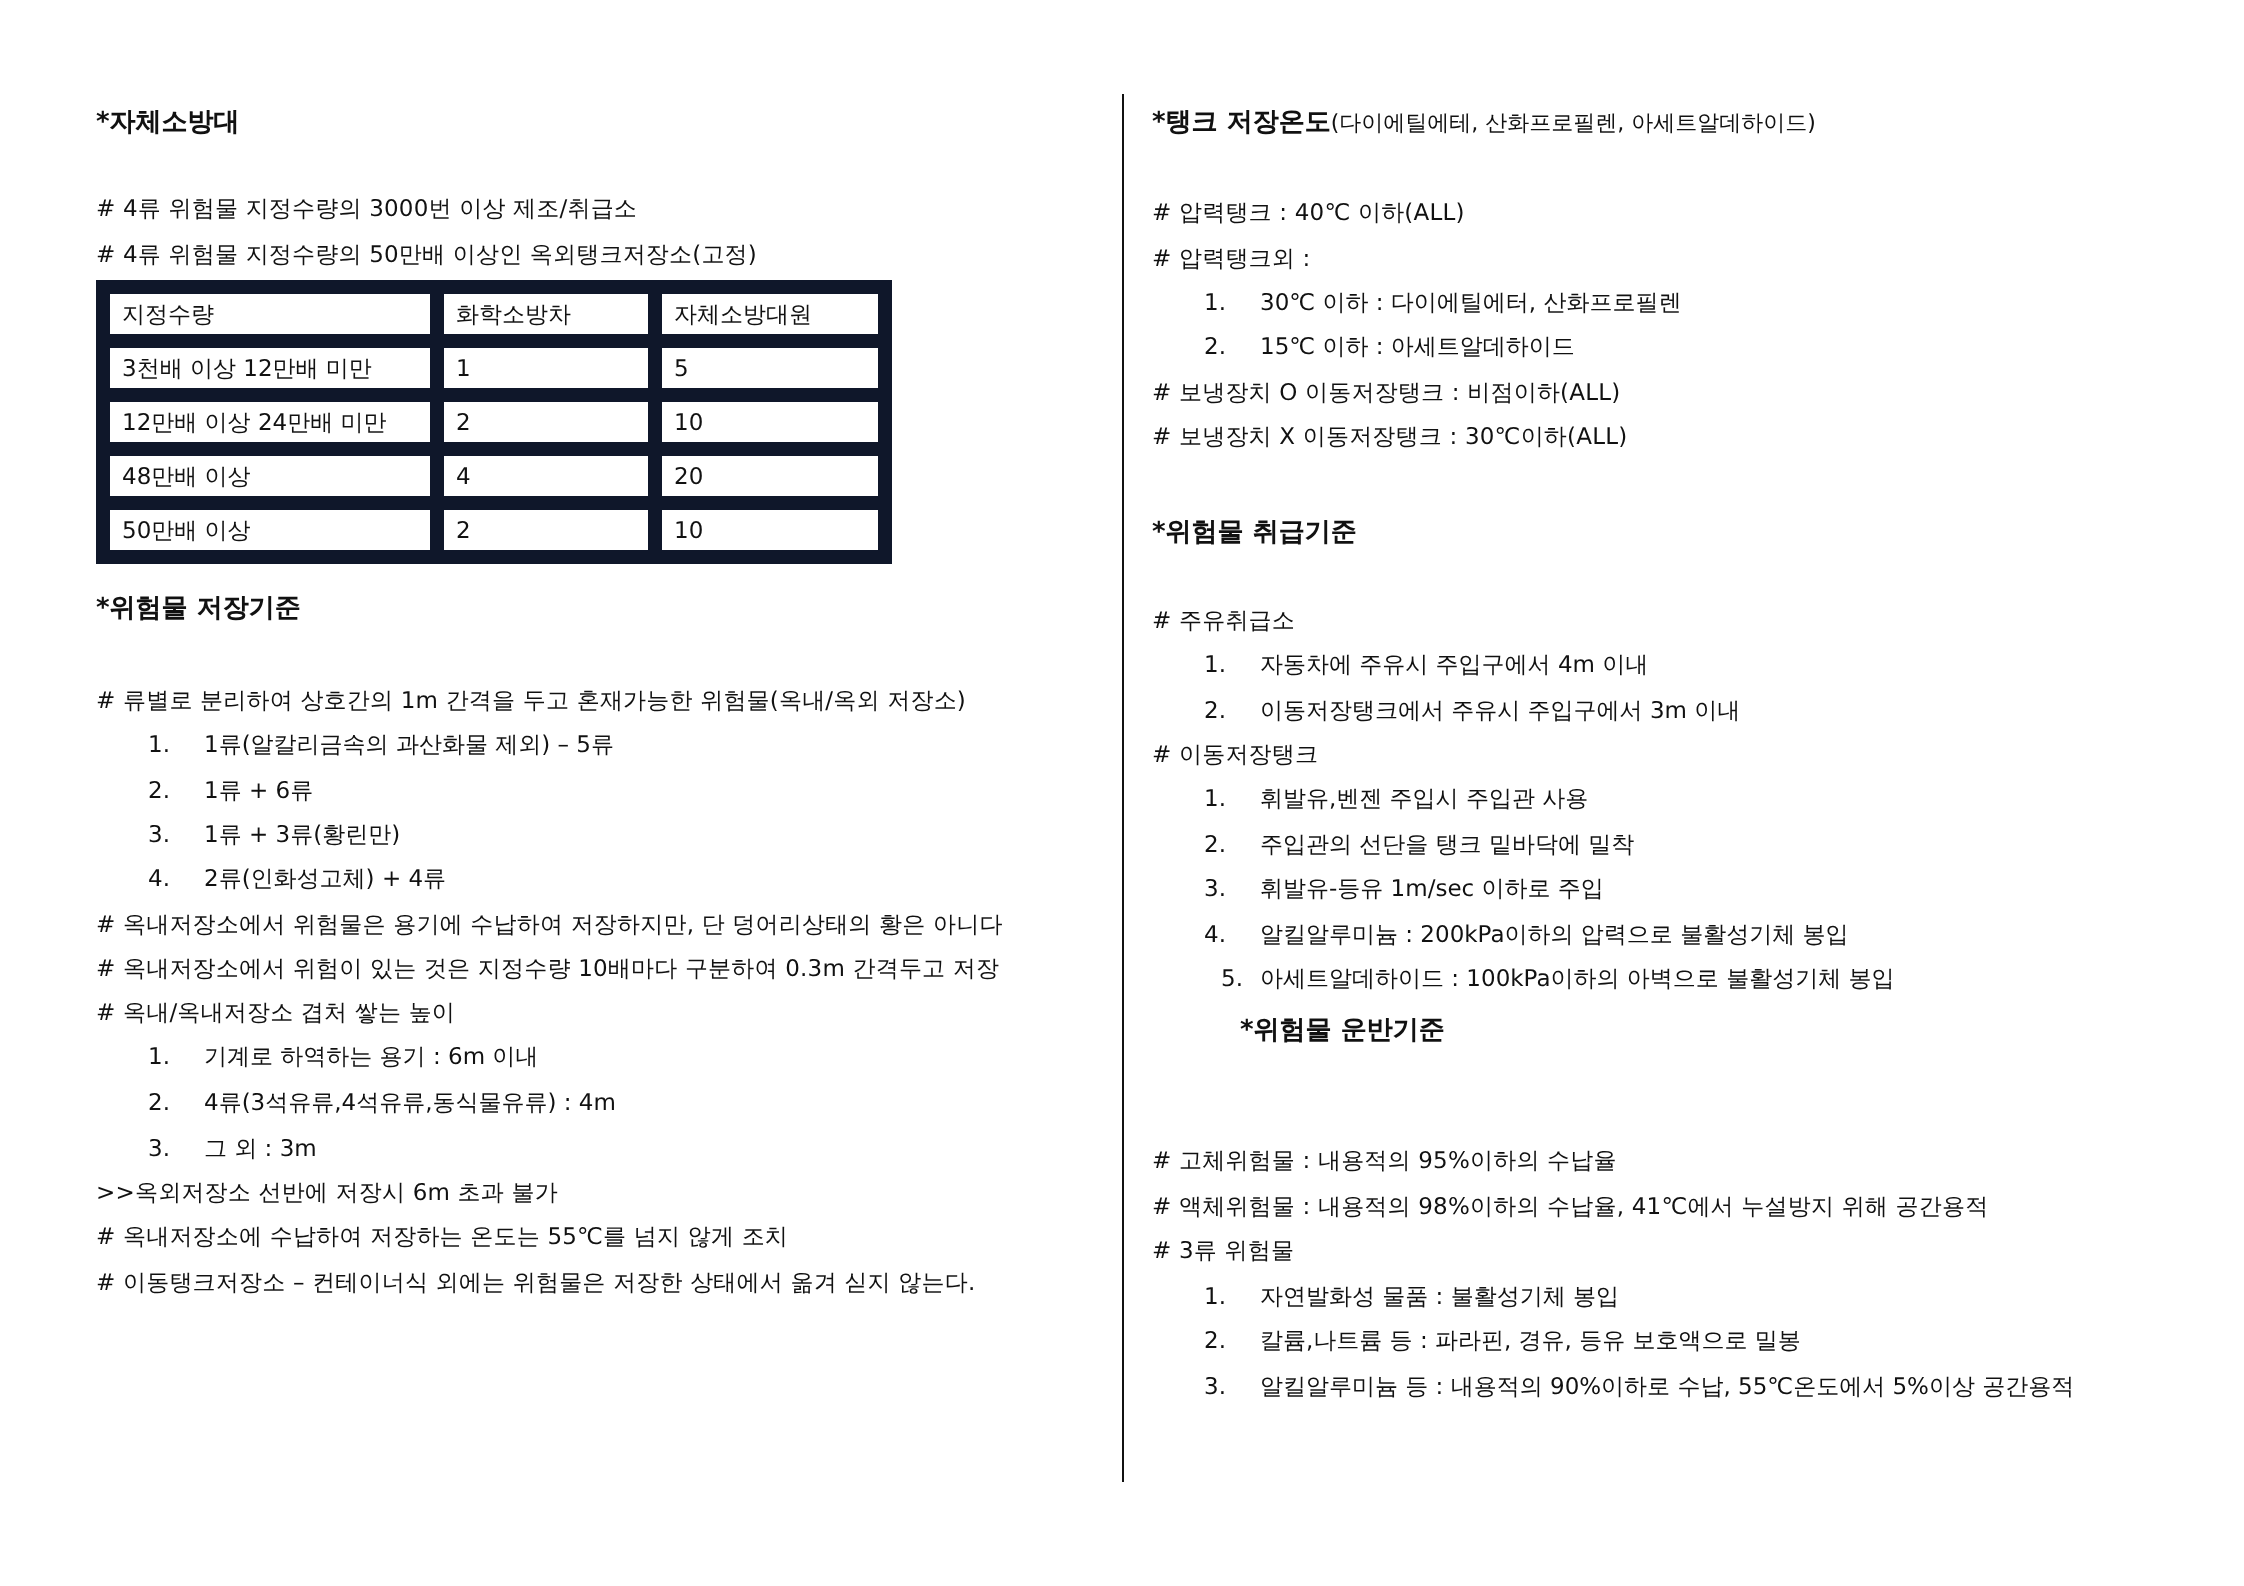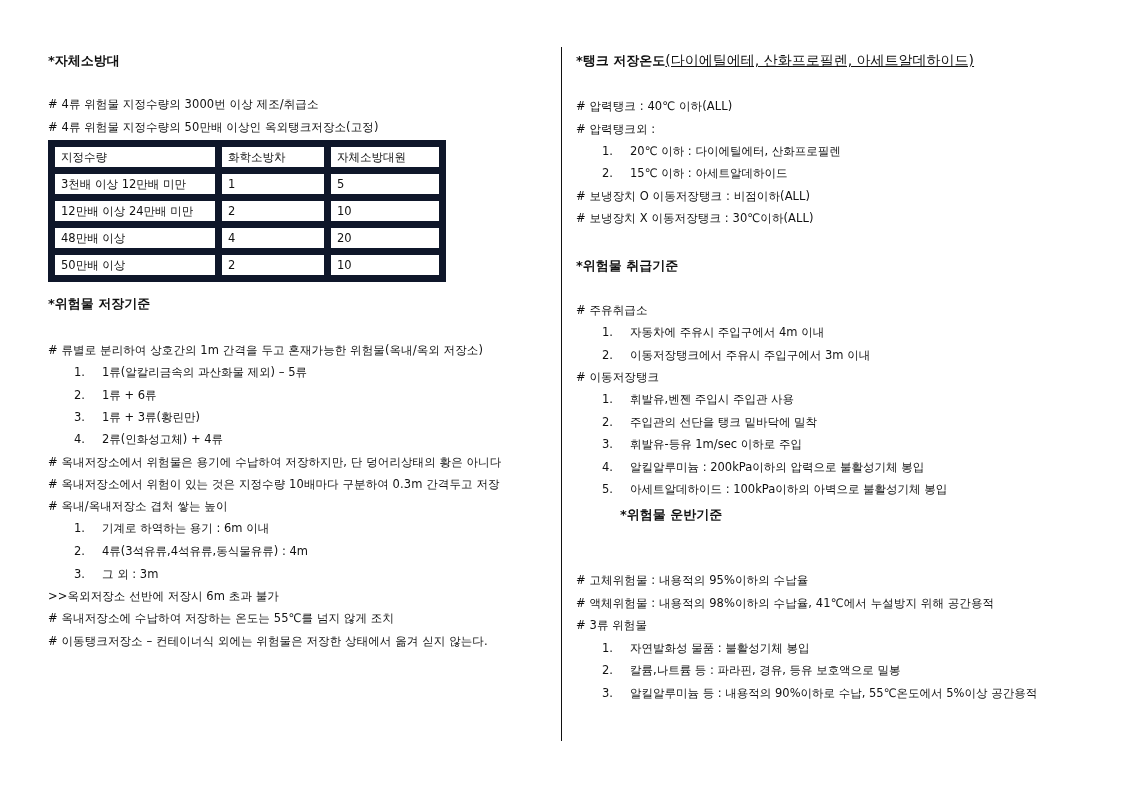--- a/index.html
+++ b/index.html
@@ -11,21 +11,21 @@
   .col { position: absolute; top: 0; }
   .col-left { left: 48px; width: 500px; }
   .col-right { left: 576px; width: 530px; }
   .divider {
     position: absolute; left: 561px; top: 47px; width: 1.4px; height: 694px;
     background: #111;
   }
   .heading {
     position: absolute; font-weight: bold; font-size: 13px; white-space: nowrap;
   }
-  .heading .sub { font-weight: normal; font-size: 14px; text-decoration: underline; }
+  .heading .sub { font-weight: normal; font-size: 11px; }
   .line { position: absolute; white-space: nowrap; letter-spacing: 0.1px; }
   .item { position: absolute; white-space: nowrap; }
   .item .num { display: inline-block; width: 28px; }
   table.qty {
     position: absolute; border-collapse: collapse; font-size: 11.5px;
   }
   table.qty td {
     border: 7px solid #0f172a; height: 20px; padding: 0 0 0 6px; white-space: nowrap;
     vertical-align: middle;
   }
@@ -108,21 +108,21 @@
   <div class="line" style="top:634px;"># 이동탱크저장소 – 컨테이너식 외에는 위험물은 저장한 상태에서 옮겨 싣지 않는다.</div>
 </div>
 
 <div class="col col-right">
   <div class="heading" style="top:52px;">
     <span>*탱크 저장온도</span><span class="sub">(다이에틸에테, 산화프로필렌, 아세트알데하이드)</span>
   </div>
   <div class="line" style="top:99px;"># 압력탱크 : 40℃ 이하(ALL)</div>
   <div class="line" style="top:122px;"># 압력탱크외 :</div>
   <div class="item" style="top:144px; left:26px;">
-    <span class="num">1.</span><span>20℃ 이하 : 다이에틸에터, 산화프로필렌</span>
+    <span class="num">1.</span><span>30℃ 이하 : 다이에틸에터, 산화프로필렌</span>
   </div>
   <div class="item" style="top:166px; left:26px;">
     <span class="num">2.</span><span>15℃ 이하 : 아세트알데하이드</span>
   </div>
   <div class="line" style="top:189px;"># 보냉장치 O 이동저장탱크 : 비점이하(ALL)</div>
   <div class="line" style="top:211px;"># 보냉장치 X 이동저장탱크 : 30℃이하(ALL)</div>
 
   <div class="heading" style="top:257px;">*위험물 취급기준</div>
   <div class="line" style="top:303px;"># 주유취급소</div>
   <div class="item" style="top:325px; left:26px;">
@@ -137,21 +137,21 @@
   </div>
   <div class="item" style="top:415px; left:26px;">
     <span class="num">2.</span><span>주입관의 선단을 탱크 밑바닥에 밀착</span>
   </div>
   <div class="item" style="top:437px; left:26px;">
     <span class="num">3.</span><span>휘발유-등유 1m/sec 이하로 주입</span>
   </div>
   <div class="item" style="top:460px; left:26px;">
     <span class="num">4.</span><span>알킬알루미늄 : 200kPa이하의 압력으로 불활성기체 봉입</span>
   </div>
-  <div class="item" style="top:482px; left:26px;">
+  <div class="item" style="top:482px; left:26px;text-align:center;">
     <span class="num">5.</span><span>아세트알데하이드 : 100kPa이하의 아벽으로 불활성기체 봉입</span>
   </div>
 
   <div class="heading" style="top:506px;margin-left:44px;">*위험물 운반기준</div>
   <div class="line" style="top:573px;"># 고체위험물 : 내용적의 95%이하의 수납율</div>
   <div class="line" style="top:596px;"># 액체위험물 : 내용적의 98%이하의 수납율, 41℃에서 누설방지 위해 공간용적</div>
   <div class="line" style="top:618px;"># 3류 위험물</div>
   <div class="item" style="top:641px; left:26px;">
     <span class="num">1.</span><span>자연발화성 물품 : 불활성기체 봉입</span>
   </div>

